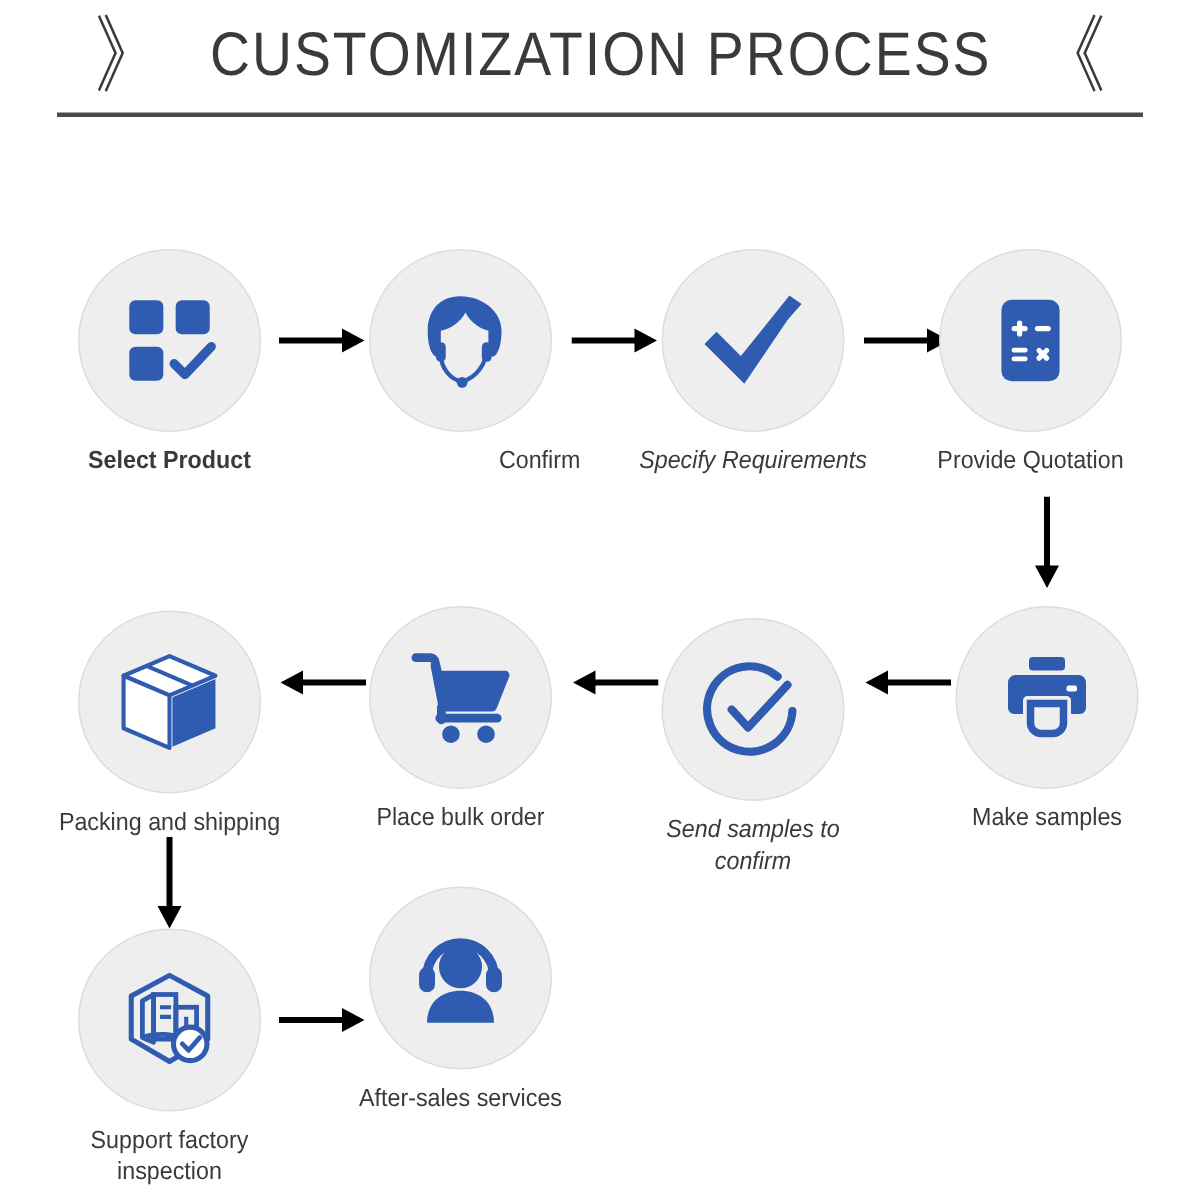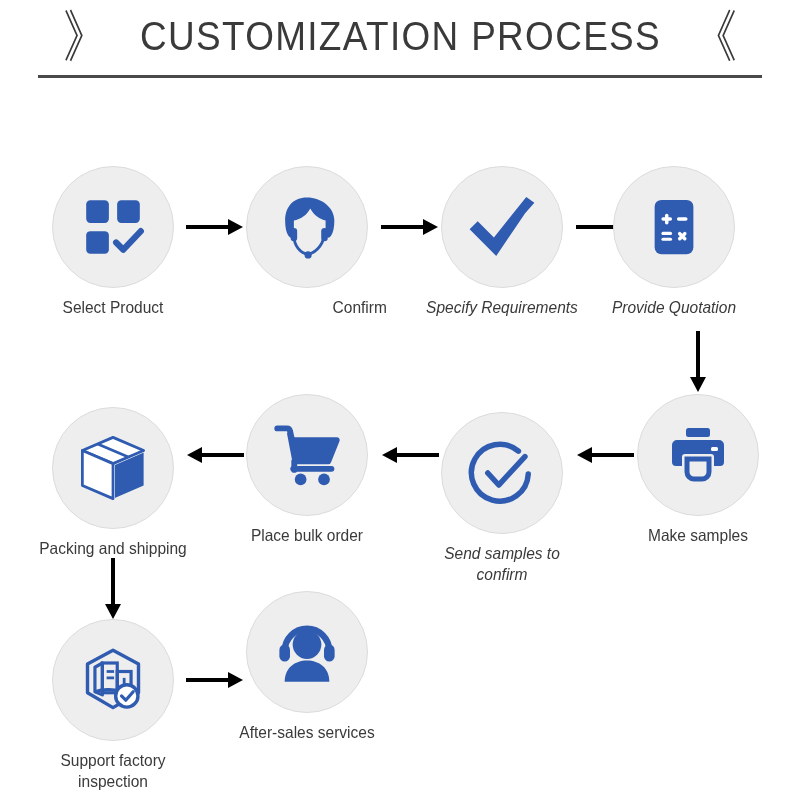--- a/index.html
+++ b/index.html
@@ -76,21 +76,21 @@
 
 <div id="title-block">
   <div id="title-row">
     <span class="chev left">》</span>
     <span id="title-text">CUSTOMIZATION PROCESS</span>
     <span class="chev right">《</span>
   </div>
   <div id="title-divider"></div>
 </div>
 
-<div class="node" style="left:28px;top:166px;">
+<div class="node" style="left:28px;top:166px;font-weight:bold;">
   <div class="circle">
     <span>
       <svg width="66" height="66" viewBox="0 0 64 64">
         <rect x="6" y="6" width="22" height="22" rx="4" fill="#2f5cb0"></rect>
         <rect x="36" y="6" width="22" height="22" rx="4" fill="#2f5cb0"></rect>
         <rect x="6" y="36" width="22" height="22" rx="4" fill="#2f5cb0"></rect>
         <path d="M35 47 L42 54 L59 36" fill="none" stroke="#2f5cb0" stroke-width="6" stroke-linecap="round" stroke-linejoin="round"></path>
       </svg>
     </span>
   </div>
@@ -138,21 +138,21 @@
   <div class="node-label">Specify Requirements</div>
 </div>
 
 <div class="arrow-h" style="left:576px;top:218px;width:58px;">
   <svg width="58" height="18" viewBox="0 0 58 18">
     <line x1="0" y1="9" x2="44" y2="9" stroke="#000" stroke-width="4"></line>
     <polygon points="42,1 57,9 42,17" fill="#000"></polygon>
   </svg>
 </div>
 
-<div class="node" style="left:589px;top:166px;font-style:italic;">
+<div class="node" style="left:602px;top:166px;">
   <div class="circle">
     <span>
       <svg width="62" height="62" viewBox="0 0 64 64">
         <rect x="12" y="4" width="40" height="56" rx="7" fill="#2f5cb0"></rect>
         <rect x="19" y="22" width="11" height="3.6" rx="1.8" fill="#ffffff"></rect>
         <rect x="22.7" y="18.3" width="3.6" height="11" rx="1.8" fill="#ffffff"></rect>
         <rect x="35" y="22" width="11" height="3.6" rx="1.8" fill="#ffffff"></rect>
         <rect x="19" y="37" width="11" height="3.3" rx="1.6" fill="#ffffff"></rect>
         <rect x="19" y="43" width="11" height="3.3" rx="1.6" fill="#ffffff"></rect>
         <g transform="translate(40.5,41.5) rotate(45)">
@@ -165,21 +165,21 @@
   <div class="node-label">Provide Quotation</div>
 </div>
 
 <div class="arrow-v" style="left:689px;top:331px;height:62px;">
   <svg width="18" height="62" viewBox="0 0 18 62">
     <line x1="9" y1="0" x2="9" y2="48" stroke="#000" stroke-width="4"></line>
     <polygon points="1,46 9,61 17,46" fill="#000"></polygon>
   </svg>
 </div>
 
-<div class="node" style="left:613px;top:394px;">
+<div class="node" style="left:613px;top:404px;">
   <div class="circle">
     <span>
       <svg width="64" height="64" viewBox="0 0 64 64">
         <rect x="20" y="5" width="24" height="9" rx="2.5" fill="#2f5cb0"></rect>
         <path d="M11 17 h42 a5 5 0 0 1 5 5 v17 a4 4 0 0 1 -4 4 h-6 v-9 a3 3 0 0 0 -3 -3 h-26 a3 3 0 0 0 -3 3 v9 h-6 a4 4 0 0 1 -4 -4 v-17 a5 5 0 0 1 5 -5 z" fill="#2f5cb0"></path>
         <rect x="45" y="24" width="7" height="4" rx="1.5" fill="#ffffff"></rect>
         <path d="M21 36 h22 v13 a7 7 0 0 1 -7 7 h-8 a7 7 0 0 1 -7 -7 z" fill="none" stroke="#2f5cb0" stroke-width="5"></path>
       </svg>
     </span>
   </div>
@@ -205,21 +205,21 @@
   <div class="node-label">Send samples to confirm</div>
 </div>
 
 <div class="arrow-h" style="left:381px;top:446px;width:58px;">
   <svg width="58" height="18" viewBox="0 0 58 18">
     <line x1="14" y1="9" x2="58" y2="9" stroke="#000" stroke-width="4"></line>
     <polygon points="16,1 1,9 16,17" fill="#000"></polygon>
   </svg>
 </div>
 
-<div class="node" style="left:222px;top:394px;">
+<div class="node" style="left:222px;top:404px;">
   <div class="circle">
     <span>
       <svg width="68" height="68" viewBox="0 0 64 64">
         <path d="M4 7 h9 a3 3 0 0 1 3 2.4 L18 18 H60 L52 38 H21 L16 12" fill="none" stroke="#2f5cb0" stroke-width="5.5" stroke-linejoin="round" stroke-linecap="round"></path>
         <path d="M18 20 H58 L51 37 H22 Z" fill="#2f5cb0"></path>
         <path d="M19 45 H55" fill="none" stroke="#2f5cb0" stroke-width="5.5" stroke-linecap="round"></path>
         <path d="M20 38 v8" fill="none" stroke="#2f5cb0" stroke-width="5.5" stroke-linecap="round"></path>
         <circle cx="26" cy="55" r="5.5" fill="#2f5cb0"></circle>
         <circle cx="48" cy="55" r="5.5" fill="#2f5cb0"></circle>
       </svg>

